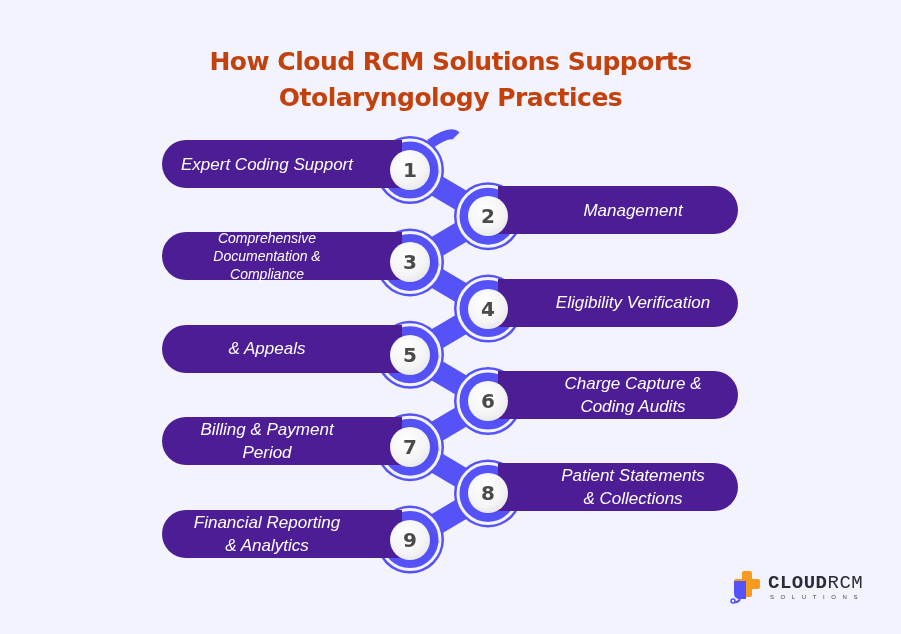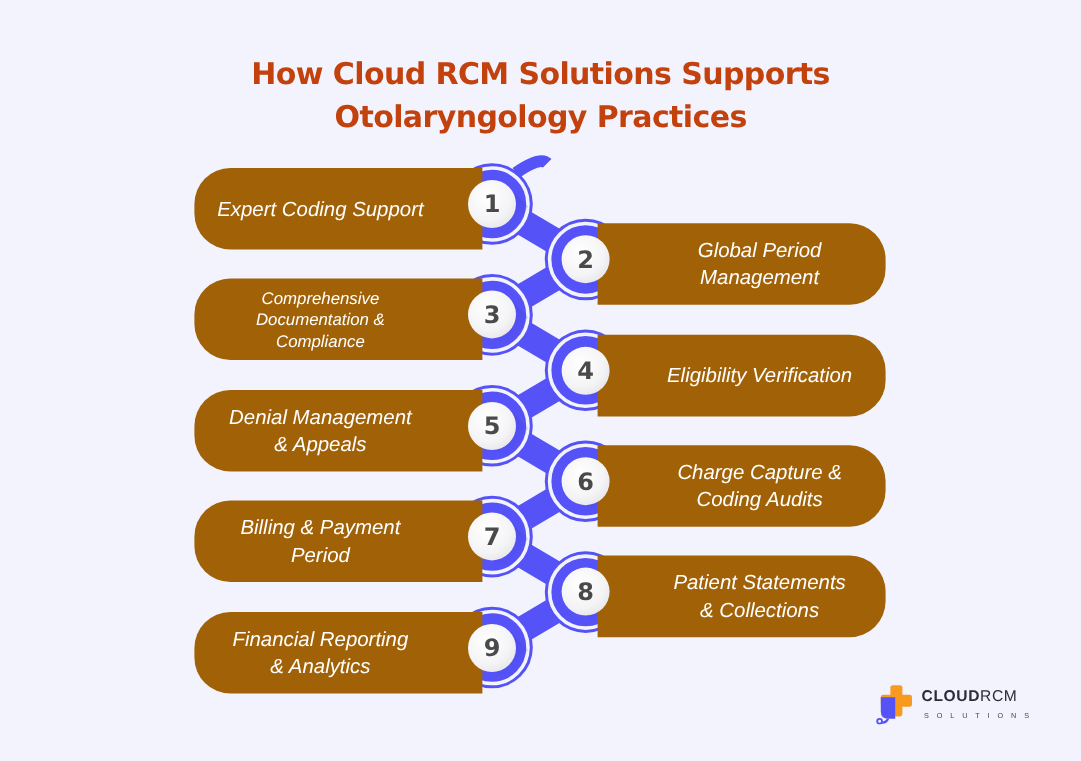--- a/index.html
+++ b/index.html
@@ -21,22 +21,22 @@
       line-height: 36px;
       color: #c2410c;
       letter-spacing: -0.5px;
     }
     .title span { display: block; }
     svg.connectors {
       position: absolute; left: 0; top: 0;
     }
     .pill {
       position: absolute;
-      height: 68px;
-      background: #a16207;
+      height: 48px;
+      background: #4c1d95;
       color: #ffffff;
       display: flex;
       align-items: center;
       justify-content: center;
       text-align: center;
       font-style: italic;
       font-size: 17px;
       line-height: 23px;
       box-sizing: border-box;
     }
@@ -64,22 +64,22 @@
       color: #4a4a4a;
       z-index: 3;
     }
     .logo {
       position: absolute;
       left: 730px; top: 568px;
       width: 140px; height: 36px;
     }
     .logo .brand {
       position: absolute; left: 38px; top: 4px;
-      font-family: Liberation Sans, sans-serif;
-      font-size: 13px; letter-spacing: 0.5px;
+      font-family: Liberation Mono, monospace;
+      font-size: 19px; letter-spacing: 0.5px;
       color: #2b2b3a;
       white-space: nowrap;
     }
     .logo .brand b { font-weight: bold; }
     .logo .brand .light { font-weight: normal; }
     .logo .sub {
       position: absolute; left: 40px; top: 26px;
       font-size: 6px; letter-spacing: 6.6px;
       color: #444455;
       white-space: nowrap;
@@ -146,42 +146,40 @@
 
 <div id="items">
     <div class="pill left" style="top: 140px;">
       <div class="txt">
         <span>Expert Coding Support</span>
       </div>
     </div>
     <div class="num" style="left: 390px; top: 150px;">1</div>
     <div class="pill right" style="top: 186.2px;">
       <div class="txt">
-        <span>Global Period</span>
         <span>Management</span>
       </div>
     </div>
     <div class="num" style="left: 468px; top: 196.2px;">2</div>
     <div class="pill left small" style="top: 232.4px;">
       <div class="txt">
         <span>Comprehensive</span>
         <span>Documentation &amp;</span>
         <span>Compliance</span>
       </div>
     </div>
     <div class="num" style="left: 390px; top: 242.4px;">3</div>
     <div class="pill right" style="top: 278.6px;">
       <div class="txt">
         <span>Eligibility Verification</span>
       </div>
     </div>
     <div class="num" style="left: 468px; top: 288.6px;">4</div>
     <div class="pill left" style="top: 324.8px;">
       <div class="txt">
-        <span>Denial Management</span>
         <span>&amp; Appeals</span>
       </div>
     </div>
     <div class="num" style="left: 390px; top: 334.8px;">5</div>
     <div class="pill right" style="top: 371px; justify-content: center;">
       <div class="txt">
         <span>Charge Capture &amp;</span>
         <span>Coding Audits</span>
       </div>
     </div>

